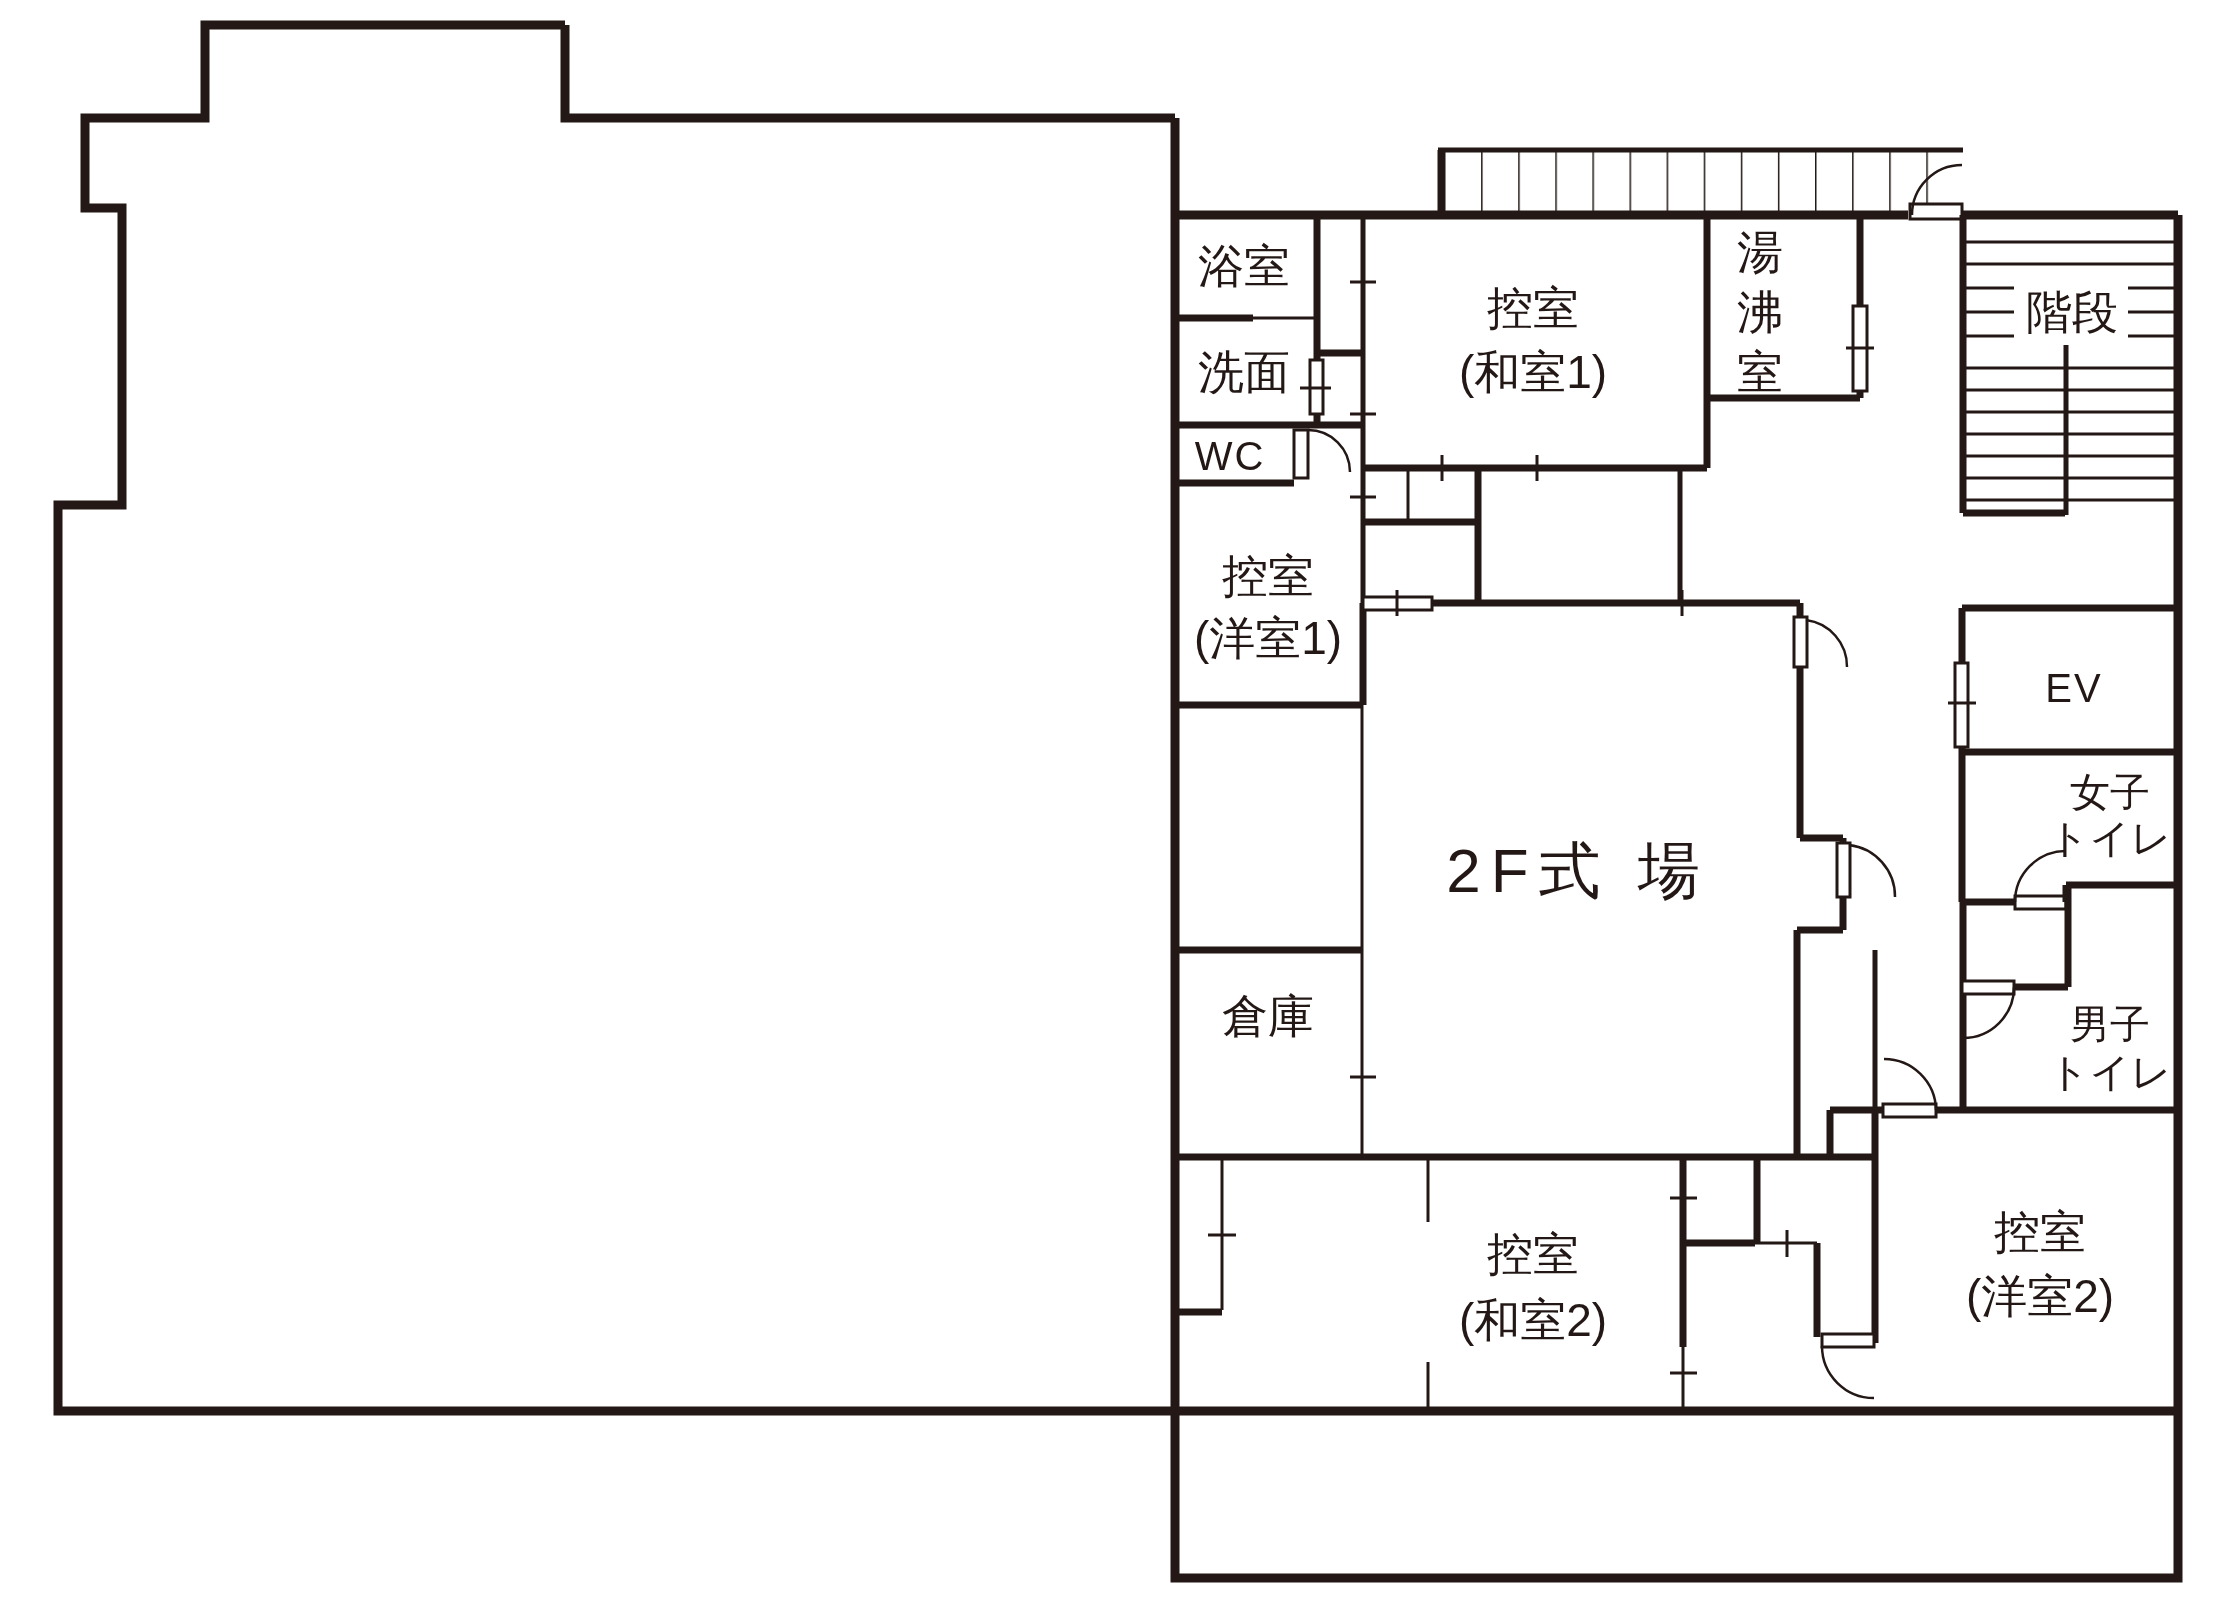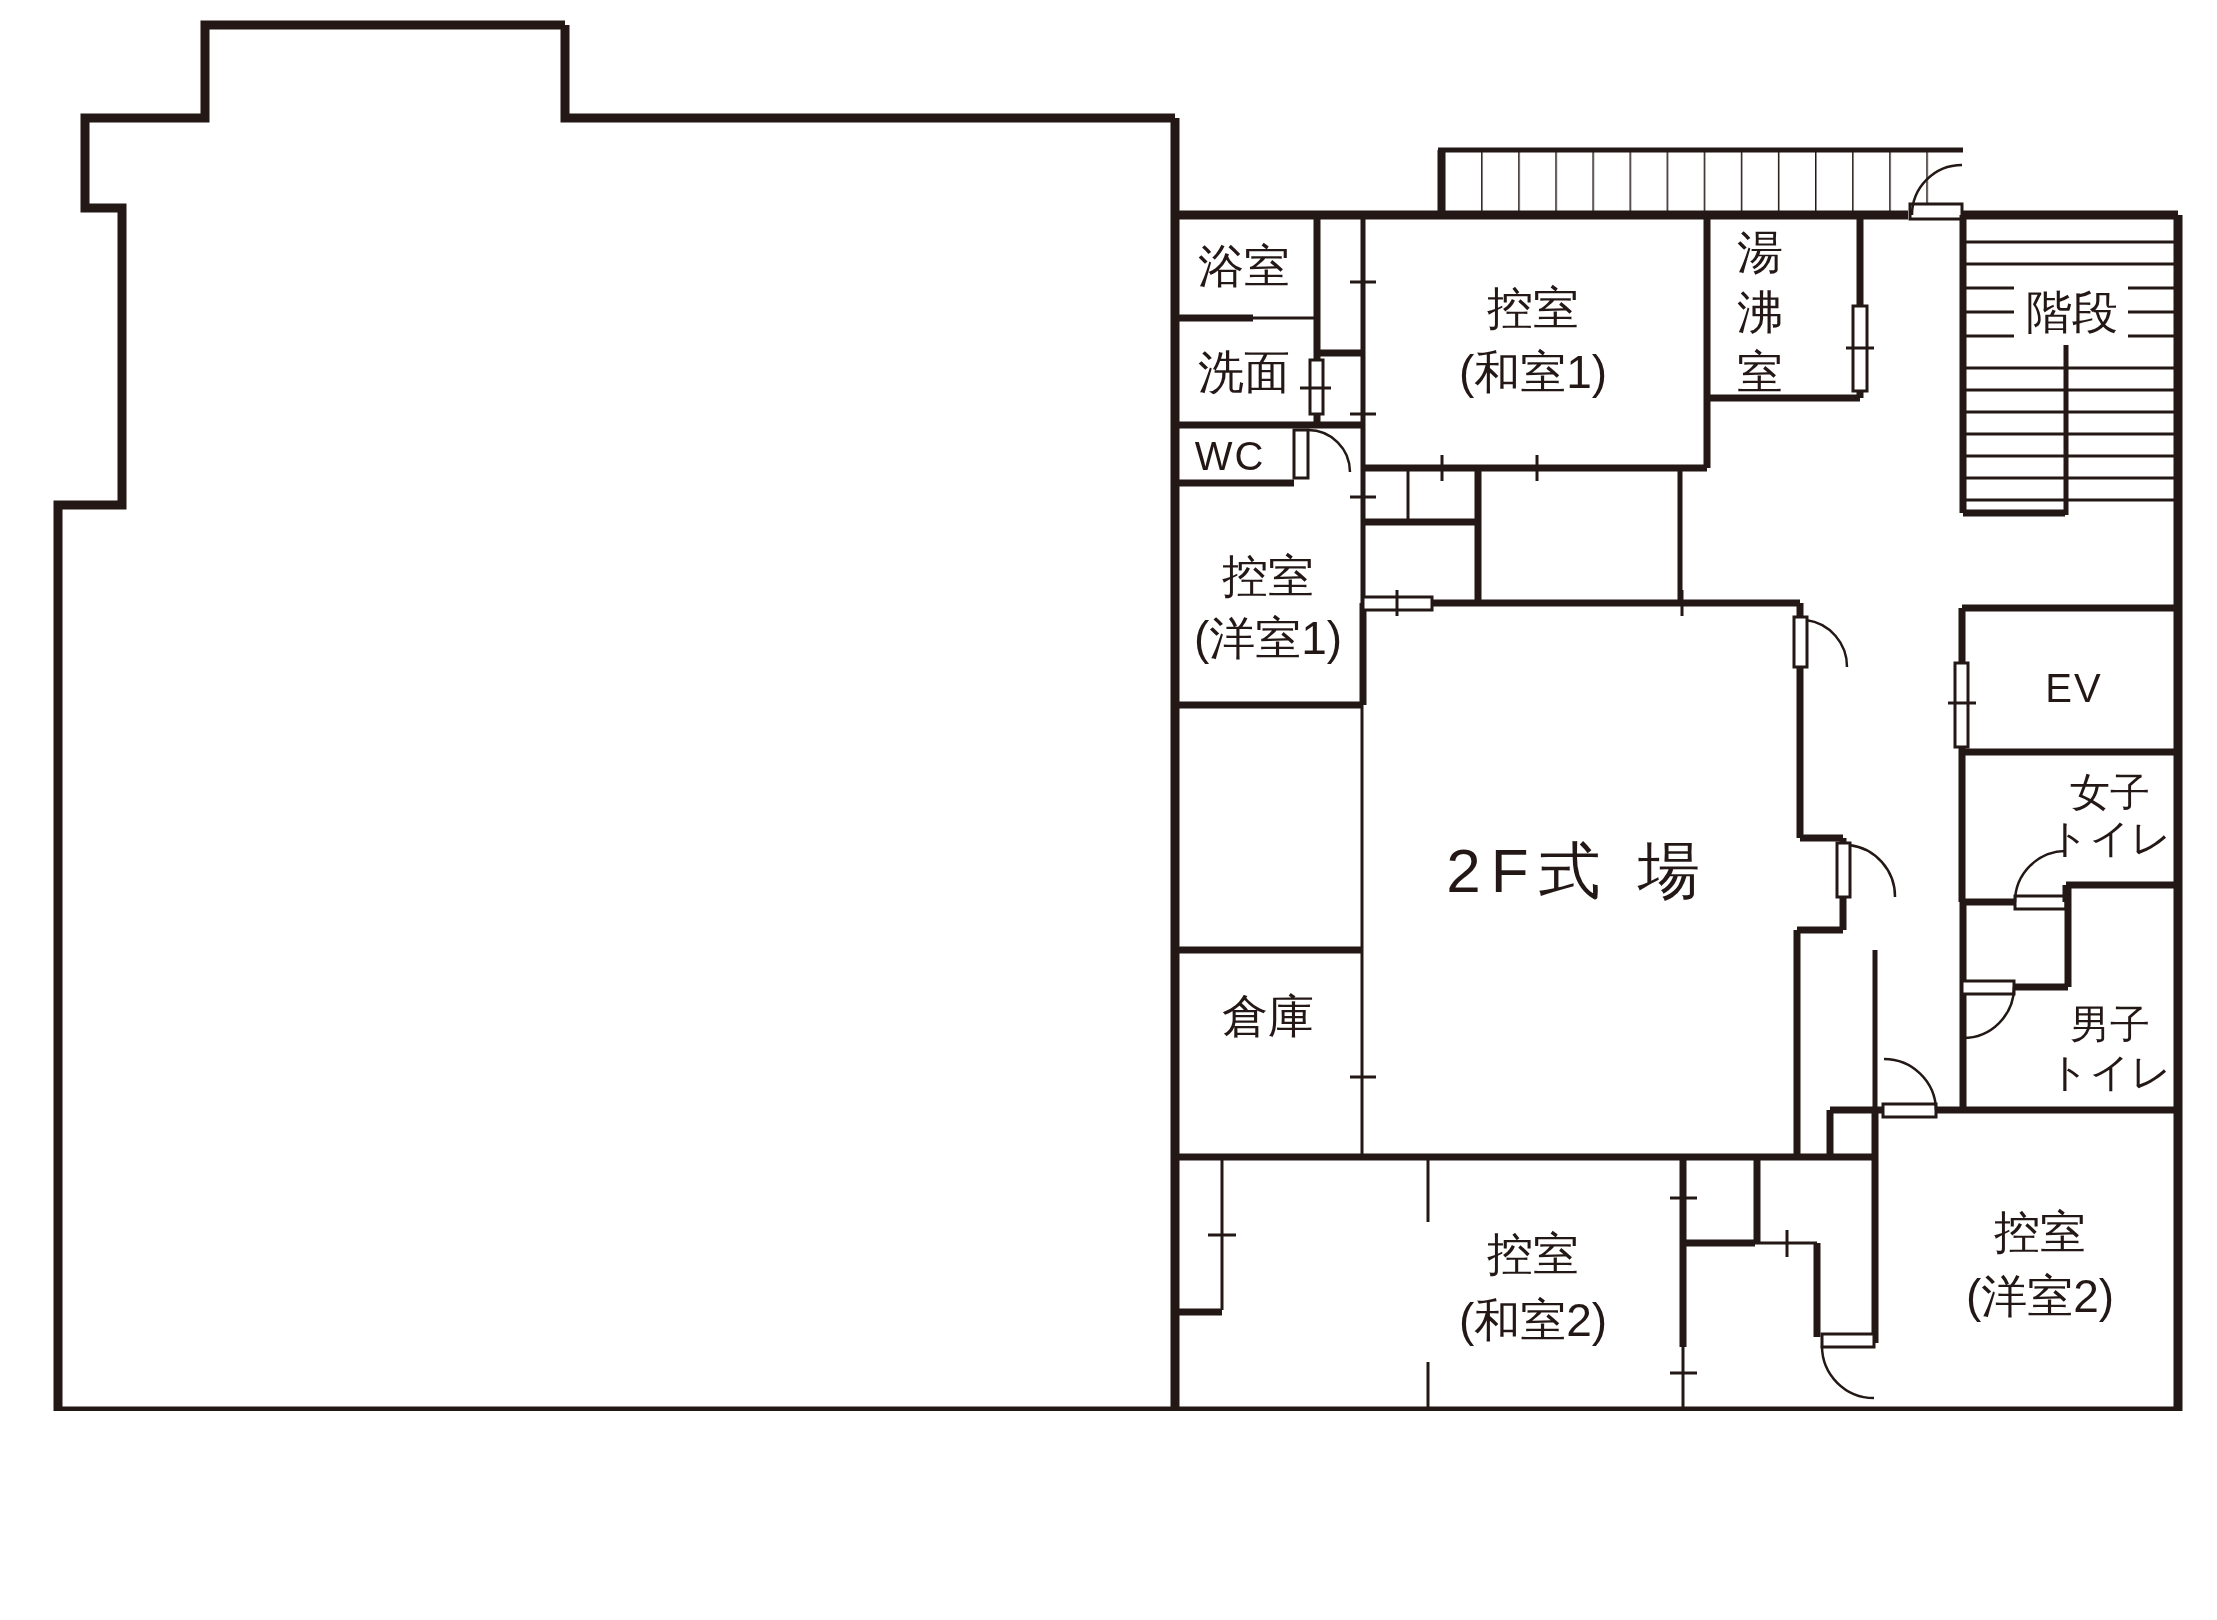--- a/index.html
+++ b/index.html
@@ -1,16 +1,16 @@
 <!DOCTYPE html>
 <html><head>
 <meta charset="utf-8">
 <style>
   html,body{margin:0;padding:0;background:#ffffff;}
-  .canvas{width:2217px;height:1411px;background:#ffffff;position:relative;overflow:hidden;}
+  .canvas{width:2217px;height:1620px;background:#ffffff;position:relative;overflow:hidden;}
   svg{display:block;}
   text{font-family:"Liberation Sans","DejaVu Sans",sans-serif;fill:#231815;}
   .room-label{font-size:46px;}
   .room-label.small{font-size:40px;}
   .room-label.latin{font-size:40px;letter-spacing:2px;}
   .hall-label{font-size:62px;letter-spacing:10px;}
   .wall{stroke:#231815;fill:none;}
   .w9{stroke-width:9px;} .w7{stroke-width:7px;} .w5{stroke-width:5px;}
   .w3{stroke-width:3px;} .arc{stroke-width:2.5px;fill:none;stroke:#231815;}
   .leaf{fill:#ffffff;stroke:#231815;stroke-width:3px;}

